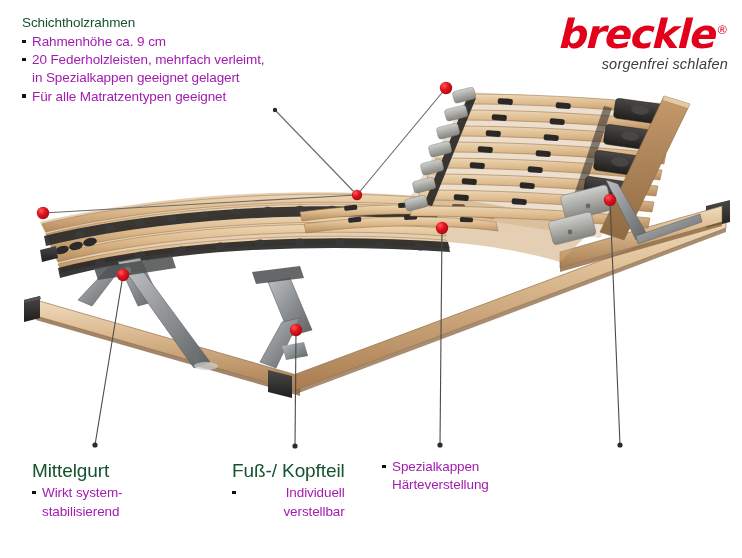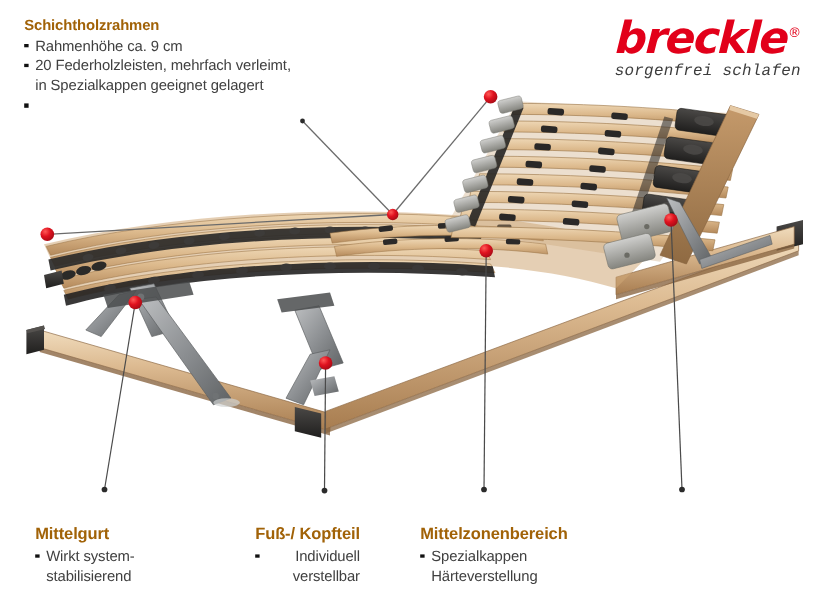--- a/index.html
+++ b/index.html
@@ -7,41 +7,41 @@
     width:742px;height:558px;position:relative;overflow:hidden;
     font-family:"Liberation Sans", sans-serif;
     color:#1a1a1a;
     -webkit-font-smoothing:antialiased;
   }
   .stage{position:absolute;inset:0;}
 
   
   .block{position:absolute;}
   .blk-title{
-    font-size:13.5px;font-weight:bold;line-height:1.34;
-    letter-spacing:-0.1px;color:#a16207;margin:0 0 1px 0;white-space:nowrap;
+    font-size:13.5px;font-weight:normal;line-height:1.34;
+    letter-spacing:-0.1px;color:#14532d;margin:0 0 1px 0;white-space:nowrap;
   }
   .blk-list{list-style:none;margin:0;padding:0;}
   .blk-list li{
-    font-size:13.5px;line-height:1.345;color:#404040;
+    font-size:13.5px;line-height:1.345;color:#a21caf;
     position:relative;padding-left:10px;letter-spacing:-0.1px;
     white-space:nowrap;
   }
   .blk-list li .bsq{
     position:absolute;left:0;top:6.5px;width:3.5px;height:3.5px;
     background:#111;display:block;
   }
   .blk-list li.cont{padding-left:10px;}
 
   
   #features{left:22px;top:14px;}
 
   
   .bot{position:absolute;top:458px;}
-  .bot .blk-title{font-size:15px;margin-bottom:1px;margin-top:18px;}
+  .bot .blk-title{font-size:19px;margin-bottom:1px;}
   .bot .blk-list li{font-size:13.5px;}
   #bot-0{left:32px;}
   #bot-1{left:232px;text-align:right;}
   #bot-2{left:382px;}
   #bot-3{left:570px;}
 
   
   #logo{position:absolute;right:14px;top:10px;width:210px;height:62px;text-align:right;}
   .logo-word{
     font-family:"DejaVu Sans", sans-serif;
@@ -49,21 +49,21 @@
     font-size:40px;line-height:40px;
     color:#e2001a;letter-spacing:-1.5px;
     display:inline-block;position:relative;
     transform:skewX(-3deg);
   }
   .logo-reg{
     font-size:12px;vertical-align:super;letter-spacing:0;
     font-style:normal;font-weight:normal;
   }
   .logo-tag{
-    font-family:Liberation Mono, monospace;
+    font-family:Liberation Sans, sans-serif;
     font-style:italic;font-size:14.5px;color:#3d3d3d;
     margin-top:2px;letter-spacing:0.2px;
   }
 
   
   #scene{position:absolute;left:0;top:0;width:742px;height:558px;}
 </style>
 </head>
 <body>
 
@@ -326,42 +326,41 @@
     <div class="logo-word"><span>breckle</span><span class="logo-reg">®</span></div>
     <div class="logo-tag">sorgenfrei schlafen</div>
   </div>
 
   <div class="block" id="features">
     <div class="blk-title">Schichtholzrahmen</div>
     <ul class="blk-list">
       <li><span class="bsq"></span><span>Rahmenhöhe ca. 9 cm</span></li>
       <li><span class="bsq"></span><span>20 Federholzleisten, mehrfach verleimt,</span></li>
       <li class="cont"><span>in Spezialkappen geeignet gelagert</span></li>
-      <li><span class="bsq"></span></li>
+      <li><span class="bsq"></span><span>Für alle Matratzentypen geeignet</span></li>
     </ul>
   </div>
 
   <div class="block bot" id="bot-0">
     <div class="blk-title">Mittelgurt</div>
     <ul class="blk-list">
       <li><span class="bsq"></span><span>Wirkt system-</span></li>
       <li class="cont"><span>stabilisierend</span></li>
     </ul>
   </div>
 
   <div class="block bot" id="bot-1">
     <div class="blk-title">Fuß-/ Kopfteil</div>
     <ul class="blk-list">
       <li><span class="bsq"></span><span>Individuell</span></li>
       <li class="cont"><span>verstellbar</span></li>
     </ul>
   </div>
 
   <div class="block bot" id="bot-2">
-    <div class="blk-title">Mittelzonenbereich</div>
     <ul class="blk-list">
       <li><span class="bsq"></span><span>Spezialkappen</span></li>
       <li class="cont"><span>Härteverstellung</span></li>
     </ul>
   </div>
 
 
 </div>
 
 </body></html>

